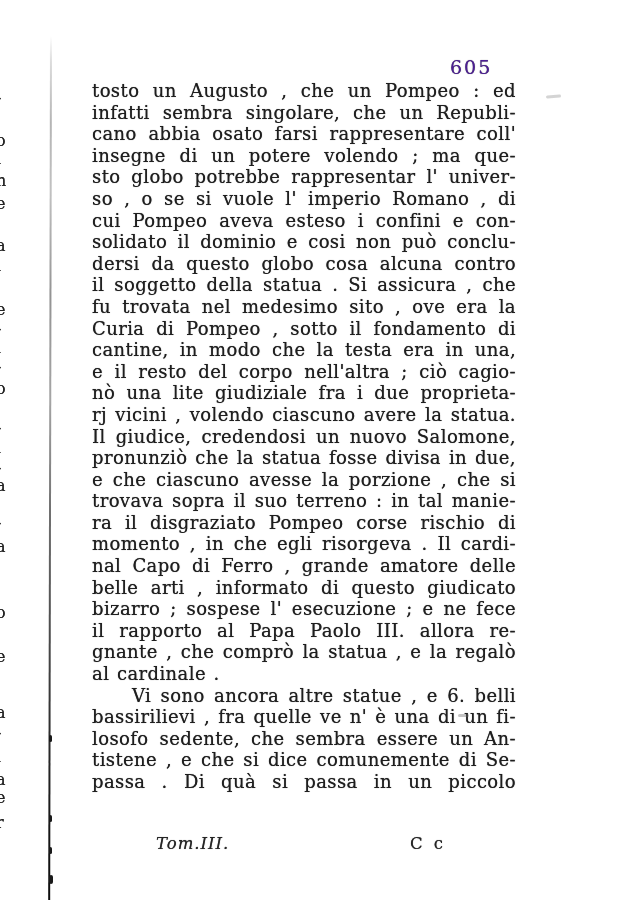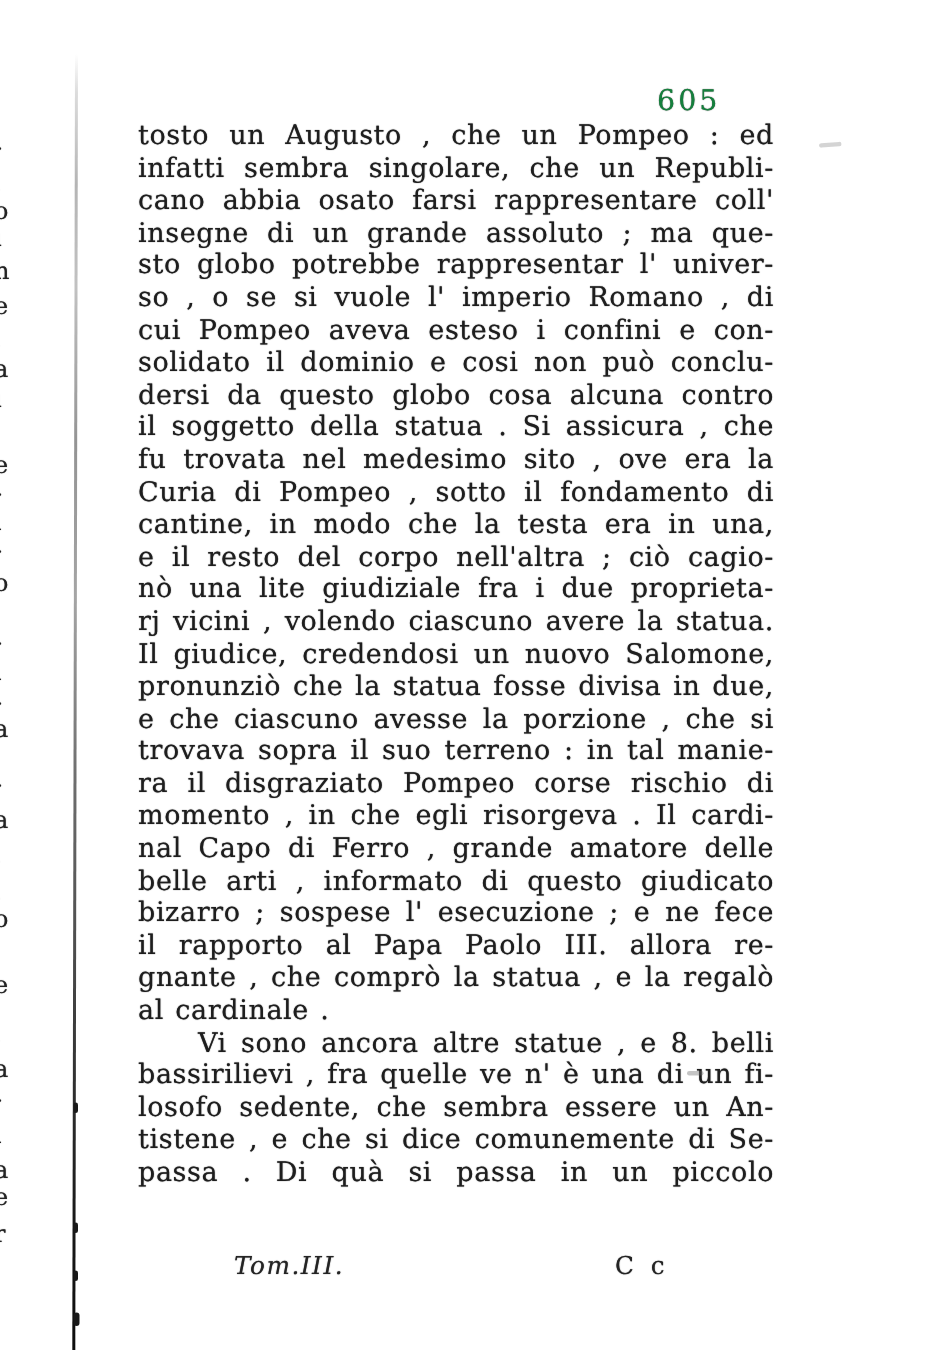--- a/index.html
+++ b/index.html
@@ -33,22 +33,22 @@
   
   .edge{
     position:absolute;left:0;top:0;width:16px;height:900px;overflow:hidden;
   }
   .frag{
     position:absolute;left:-4px;width:20px;font-size:16px;line-height:20px;
     color:#232323;text-shadow:0 0 0.6px rgba(40,40,40,0.8);
   }
   
   .pagenum{
-    position:absolute;left:438px;top:56px;font-size:19px;letter-spacing:2px;
-    color:#15803d;text-shadow:0 0 0.7px rgba(40,40,40,0.85);
+    position:absolute;left:450px;top:56px;font-size:19px;letter-spacing:2px;
+    color:#4c1d95;text-shadow:0 0 0.7px rgba(40,40,40,0.85);
   }
   
   .text-block{
     position:absolute;left:92px;top:80px;width:424px;
     font-size:18px;color:#1e1e1e;
     letter-spacing:0.4px;word-spacing:1.5px;
     text-shadow:0 0 0.7px rgba(35,35,35,0.85);
   }
   .line{
     height:21.6px;line-height:21.6px;overflow:hidden;white-space:nowrap;
@@ -118,21 +118,21 @@
       <span class="frag" style="top: 788px;">e</span>
       <span class="frag" style="top: 813px;">r</span>
     </div>
 
   <div class="pagenum">605</div>
 
   <div class="text-block">
       <div class="line just">tosto un Augusto , che un Pompeo : ed</div>
       <div class="line just">infatti sembra singolare, che un Republi-</div>
       <div class="line just">cano abbia osato farsi rappresentare coll'</div>
-      <div class="line just">insegne di un grande assoluto ; ma que-</div>
+      <div class="line just">insegne di un potere volendo ; ma que-</div>
       <div class="line just">sto globo potrebbe rappresentar l' univer-</div>
       <div class="line just">so , o se si vuole l' imperio Romano , di</div>
       <div class="line just">cui Pompeo aveva esteso i confini e con-</div>
       <div class="line just">solidato il dominio e cosi non può conclu-</div>
       <div class="line just">dersi da questo globo cosa alcuna contro</div>
       <div class="line just">il soggetto della statua . Si assicura , che</div>
       <div class="line just">fu trovata nel medesimo sito , ove era la</div>
       <div class="line just">Curia di Pompeo , sotto il fondamento di</div>
       <div class="line just">cantine, in modo che la testa era in una,</div>
       <div class="line just">e il resto del corpo nell'altra ; ciò cagio-</div>
@@ -143,21 +143,21 @@
       <div class="line just">e che ciascuno avesse la porzione , che si</div>
       <div class="line just">trovava sopra il suo terreno : in tal manie-</div>
       <div class="line just">ra il disgraziato Pompeo corse rischio di</div>
       <div class="line just">momento , in che egli risorgeva . Il cardi-</div>
       <div class="line just">nal Capo di Ferro , grande amatore delle</div>
       <div class="line just">belle arti , informato di questo giudicato</div>
       <div class="line just">bizarro ; sospese l' esecuzione ; e ne fece</div>
       <div class="line just">il rapporto al Papa Paolo III. allora re-</div>
       <div class="line just">gnante , che comprò la statua , e la regalò</div>
       <div class="line">al cardinale .</div>
-      <div class="line just indent">Vi sono ancora altre statue , e 8. belli</div>
+      <div class="line just indent">Vi sono ancora altre statue , e 6. belli</div>
       <div class="line just">bassirilievi , fra quelle ve n' è una di un fi-</div>
       <div class="line just">losofo sedente, che sembra essere un An-</div>
       <div class="line just">tistene , e che si dice comunemente di Se-</div>
       <div class="line just">passa . Di quà si passa in un piccolo giardi-</div>
     </div>
 
   <div class="footer">
     <span class="volume">Tom.III.</span>
     <span class="signature">C c</span>
   </div>

